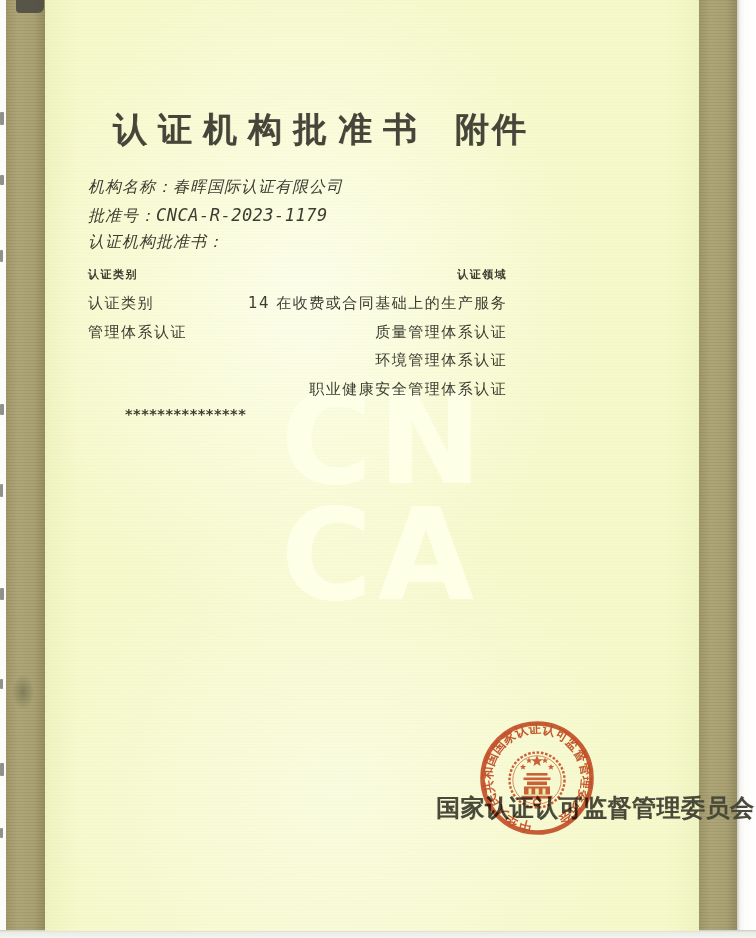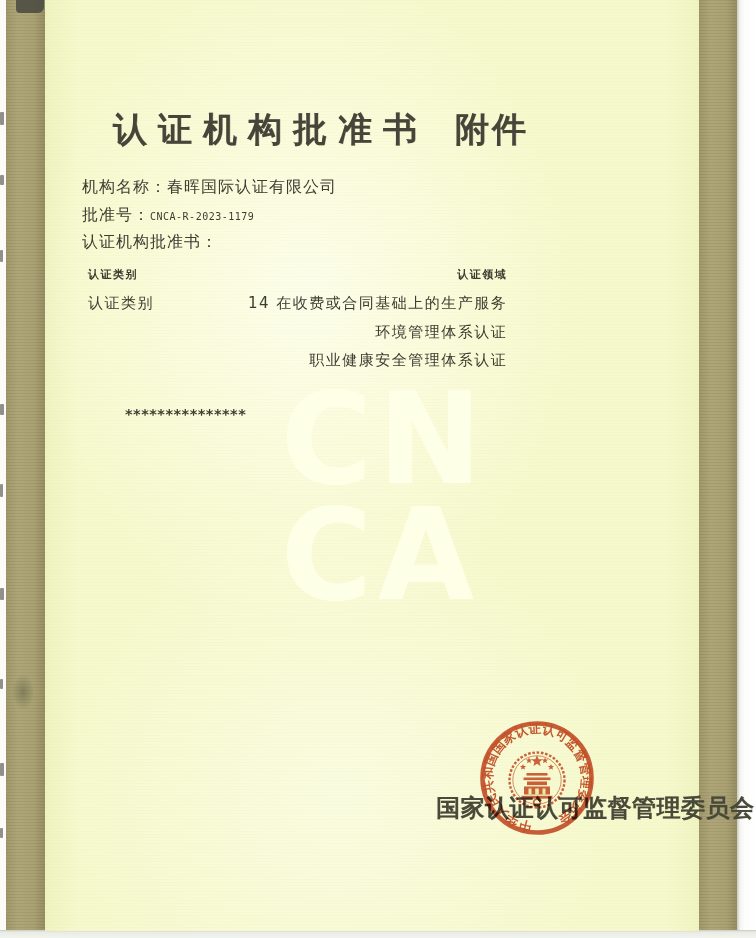--- a/index.html
+++ b/index.html
@@ -45,23 +45,23 @@
     user-select:none;}
   .watermark span{display:block;}
 
   
   .title{position:absolute;left:0;top:109px;width:552px;margin:0;z-index:2;
     text-align:center;color:#45453a;font-weight:bold;font-size:34px;line-height:40px;
     text-shadow:0.4px 0.4px 0 rgba(69,69,58,0.4);}
   .title .t-main{letter-spacing:11px;}
   .title .t-suffix{letter-spacing:3px;margin-left:27px;}
 
-  .info{position:absolute;left:37px;top:177px;z-index:2;color:#3c3c30;font-size:16px;}
+  .info{position:absolute;left:43px;top:177px;z-index:2;color:#3c3c30;font-size:16px;font-style:italic;}
   .info-line{height:27.5px;line-height:20px;letter-spacing:1px;}
-  .mono{font-family:"DejaVu Sans Mono","Liberation Mono",monospace;letter-spacing:0.5px;font-size:10px;}
+  .mono{font-family:"DejaVu Sans Mono","Liberation Mono",monospace;letter-spacing:0.5px;font-size:17px;}
 
   .scope-table{position:absolute;left:43px;top:264px;z-index:2;color:#3c3c30;font-size:15px;}
   .srow{display:flex;height:28.4px;line-height:22px;letter-spacing:1.5px;}
   .srow .c-cat{width:160px;flex:0 0 160px;}
   .srow .c-field{flex:1 1 auto;white-space:nowrap;text-align:right;}
   .srow.head{font-weight:bold;font-size:11px;}
 
   .terminator{position:absolute;left:80px;top:405px;z-index:2;color:#3c3c30;
     font-size:14.5px;font-weight:bold;letter-spacing:0.5px;line-height:18px;}
 
@@ -128,20 +128,24 @@
     <div class="scope-table">
       <div class="srow head">
         <span class="c-cat">认证类别</span>
         <span class="c-field">认证领域</span>
       </div>
       <div class="srow">
         <span class="c-cat">认证类别</span>
         <span class="c-field">14 在收费或合同基础上的生产服务</span>
       </div>
       <div class="srow">
+        <span class="c-cat">管理体系认证</span>
+        <span class="c-field">质量管理体系认证</span>
+      </div>
+      <div class="srow">
         <span class="c-cat"></span>
         <span class="c-field">环境管理体系认证</span>
       </div>
       <div class="srow">
         <span class="c-cat"></span>
         <span class="c-field">职业健康安全管理体系认证</span>
       </div>
     </div>
 
     <div class="terminator">***************</div>

